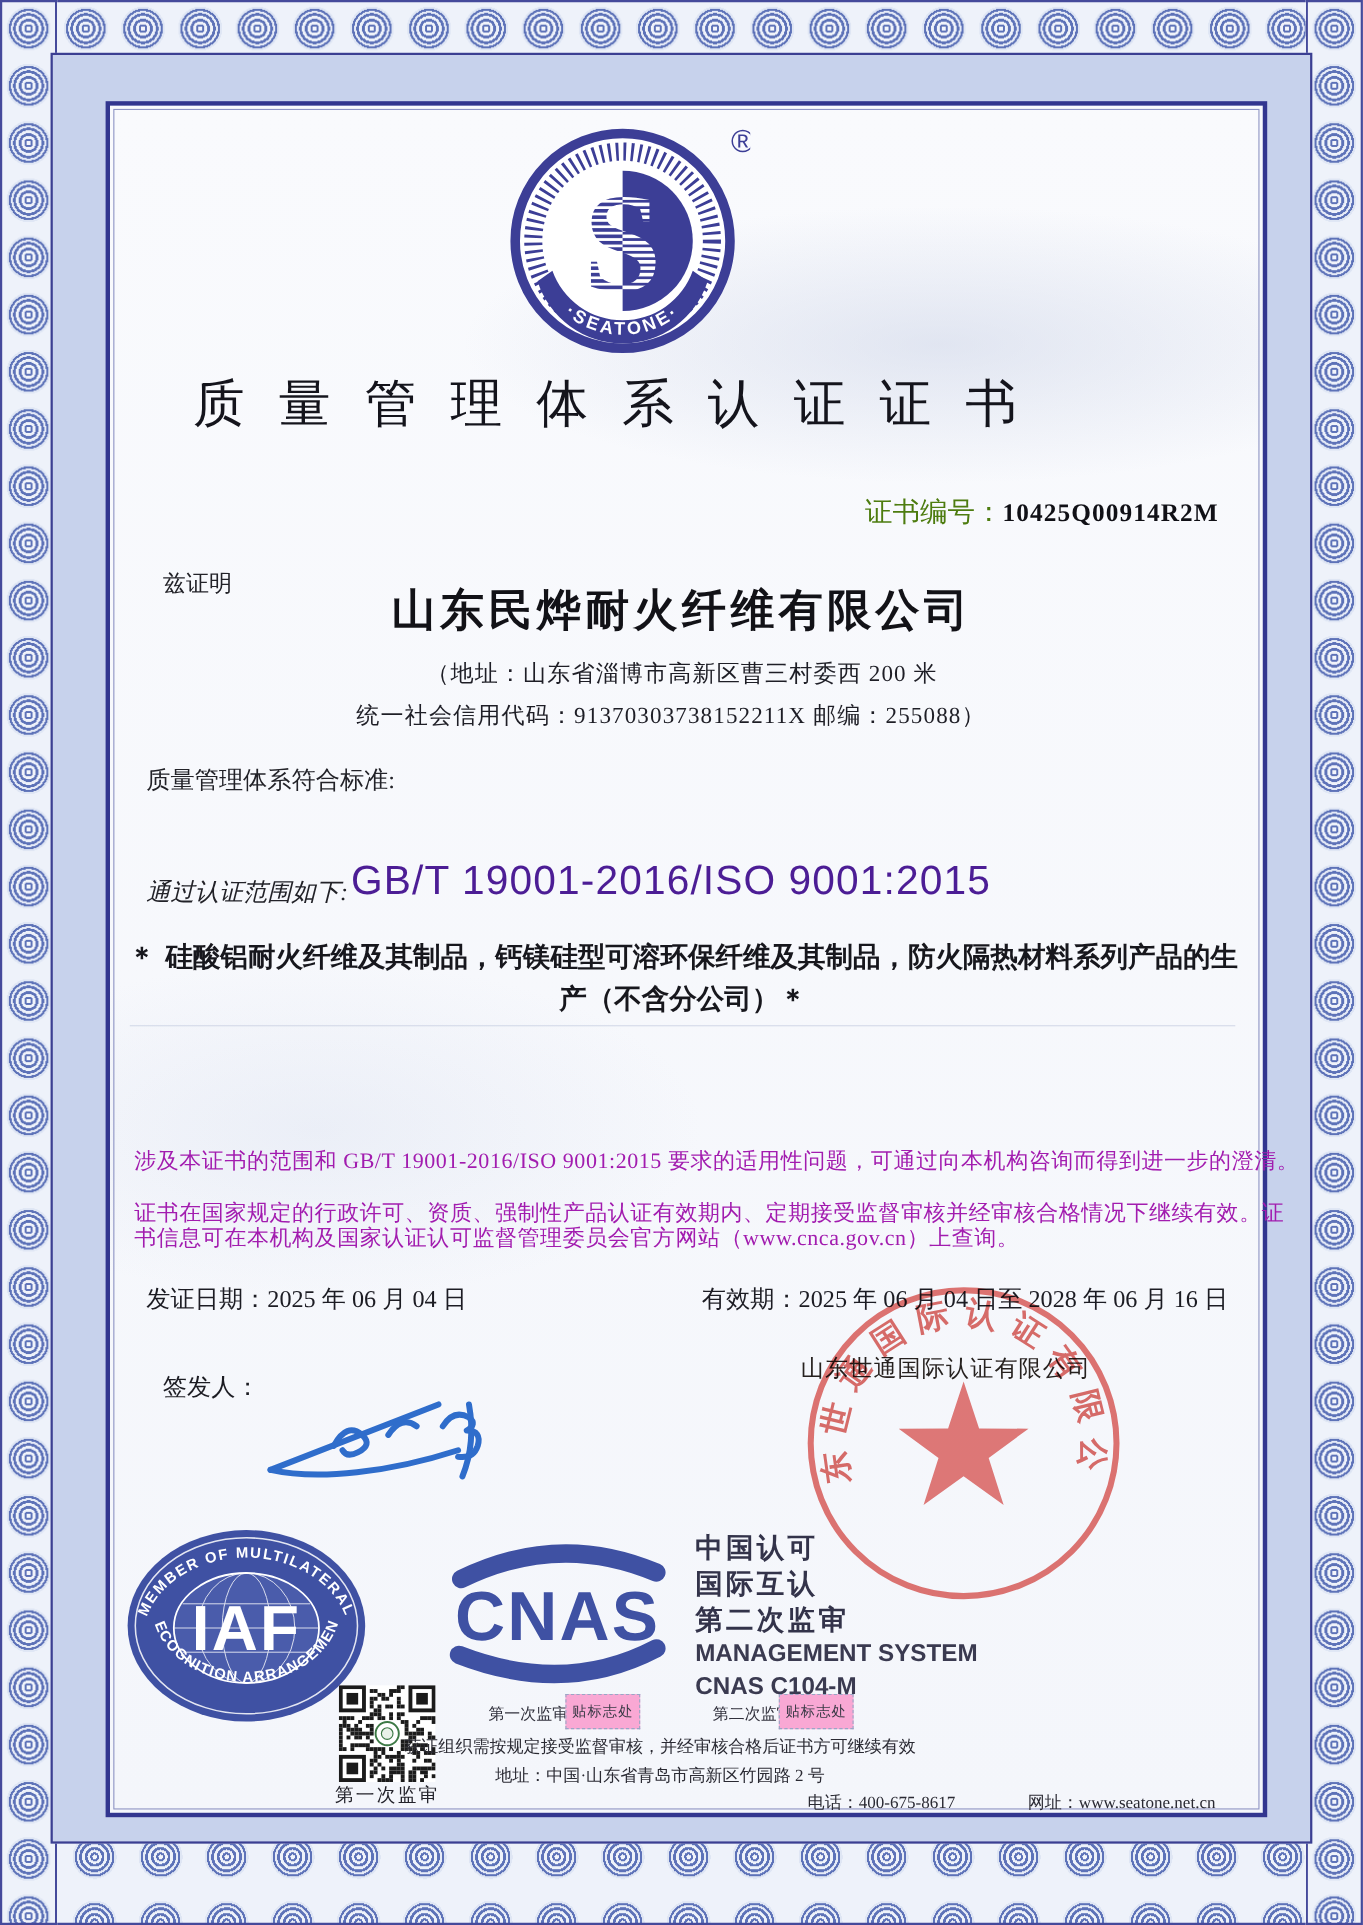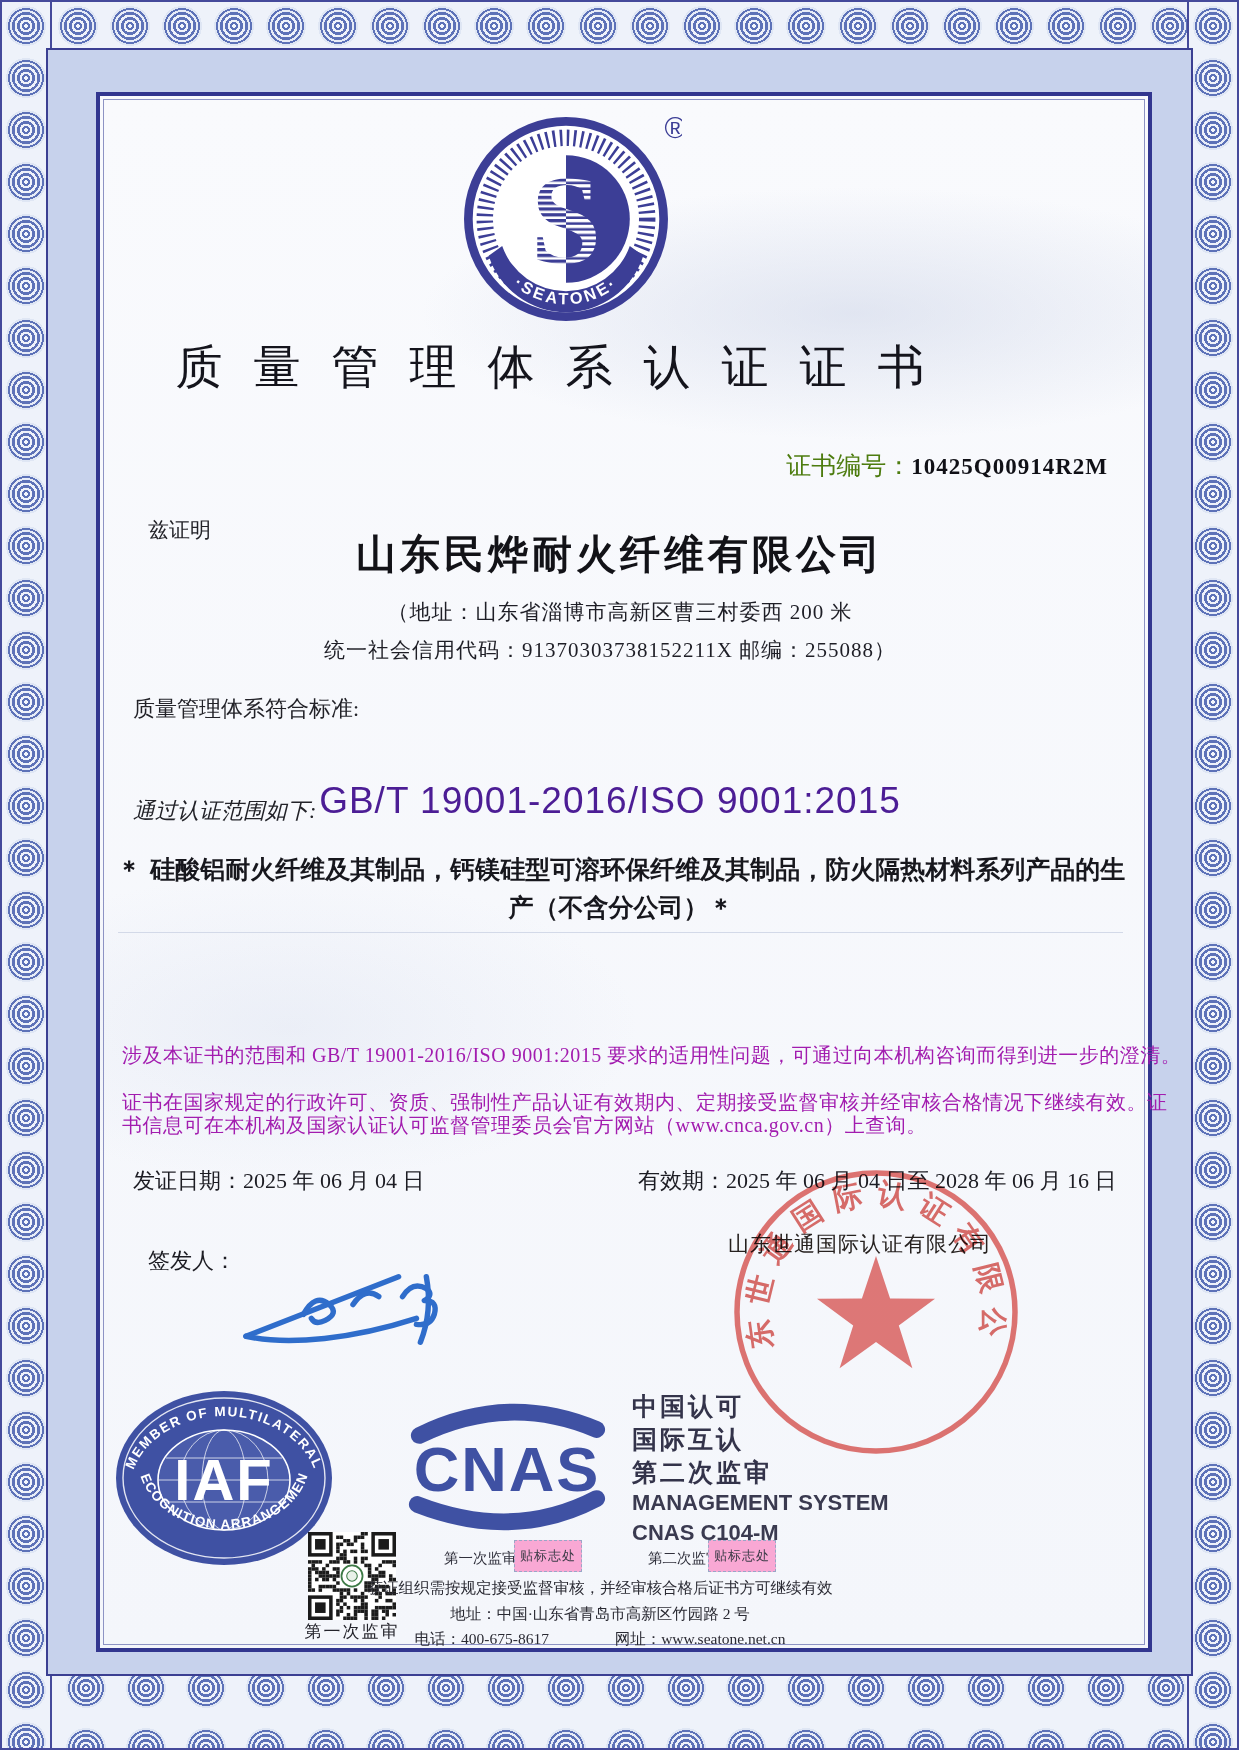--- a/index.html
+++ b/index.html
@@ -424,19 +424,19 @@
   </div>
   <div class="abs ctr qr-caption" style="left:292px; top:1620px; width:120px;">第一次监审</div>
 
   <div class="abs audit-label" style="left:444px; top:1549px;">第一次监审</div>
   <div class="sticker-box" style="left:514px; top:1540px;">贴标志处</div>
   <div class="abs audit-label" style="left:648px; top:1549px;">第二次监审</div>
   <div class="sticker-box" style="left:708px; top:1540px;">贴标志处</div>
 
   <div class="abs ctr foot" style="left:95px; top:1578px; width:1010px;">获证组织需按规定接受监督审核，并经审核合格后证书方可继续有效</div>
   <div class="abs ctr foot" style="left:95px; top:1604px; width:1010px;">地址：中国·山东省青岛市高新区竹园路 2 号</div>
-  <div class="abs ctr foot" style="left:95px; top:1629px; width:1010px;">
+  <div class="abs ctr foot" style="left:95px; top:1629px; width:1010px;text-align:right;">
     <span>电话：400-675-8617</span>
     <span style="display:inline-block; width:58px;"></span>
     <span>网址：www.seatone.net.cn</span>
   </div>
 
 </div>
 
 </body></html>

